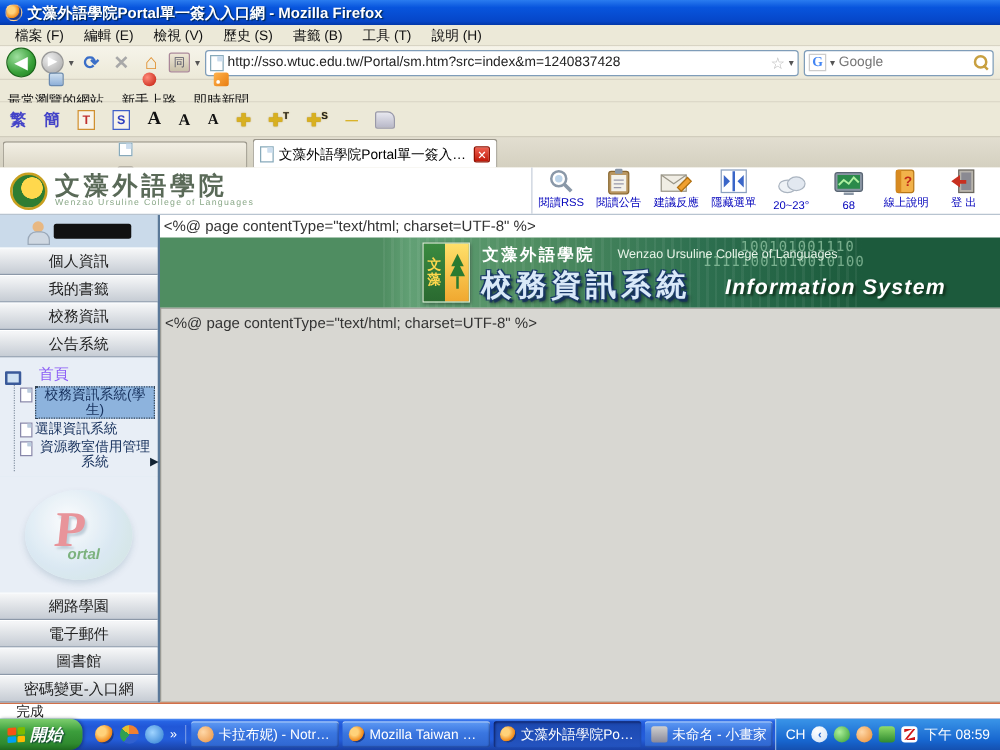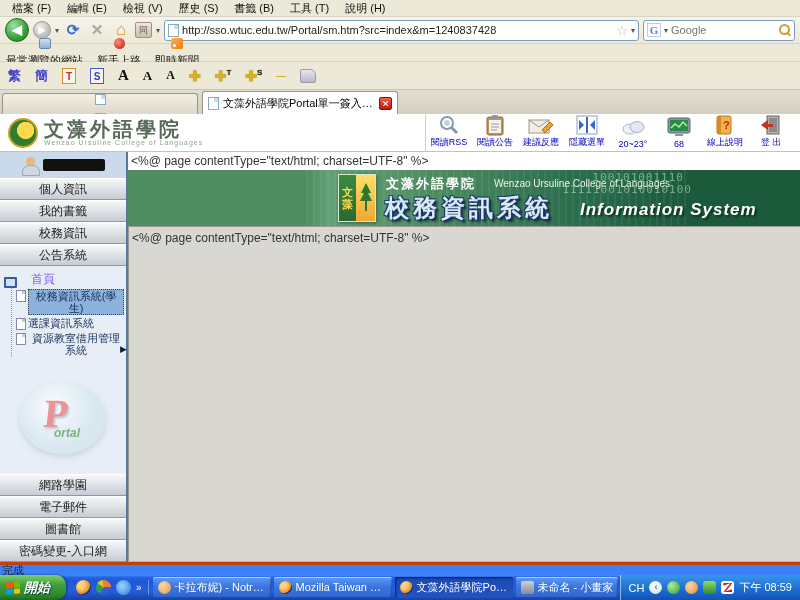--- a/index.html
+++ b/index.html
@@ -118,21 +118,21 @@
   .banner-school { position:absolute; left:258px; top:5px; color:#fff; font-size:13px; font-weight:bold; letter-spacing:2px; font-family:"Liberation Serif",serif; }
   .banner-school-en { position:absolute; left:366px; top:8px; color:#e8f4e8; font-size:10px; }
   .banner-system { position:absolute; left:257px; top:22px; font-size:24px; font-weight:bold; letter-spacing:4px; color:#d9e9f8; font-family:"Liberation Serif",serif;
     text-shadow:-1px -1px 0 #1a3a6a, 1px -1px 0 #1a3a6a, -1px 1px 0 #1a3a6a, 2px 2px 1px #16305a, 3px 3px 3px rgba(0,0,0,.45); }
   .banner-system-en { position:absolute; left:452px; top:30px; font-size:17px; font-weight:bold; font-style:italic; color:#fff; text-shadow:2px 2px 2px #10301c; letter-spacing:1px; }
   .bin { position:absolute; font-family:"DejaVu Sans Mono",monospace; color:rgba(190,235,200,.55); font-size:11px; letter-spacing:1px; }
   .bin1 { right:116px; top:1px; } .bin2 { right:108px; top:13px; }
   .frame { flex:1; background:#d8d7d2; border-top:1px solid #9a9a94; border-left:1px solid #9a9a94; color:#333; font-size:12px; padding:4px 0 0 3px; }
 
   
-  .statusbar { height:13px; flex:0 0 13px; background:#3b82f6; border-top:3px solid #c2410c; box-shadow:0 -1px 0 #b8b4a4; display:flex; align-items:center; padding-left:2px; color:#222; font-size:11px; }
+  .statusbar { height:13px; flex:0 0 13px; background:#ffffff; border-top:1px solid #c2410c; box-shadow:0 -1px 0 #b8b4a4; display:flex; align-items:center; padding-left:13px; color:#222; font-size:11px; }
 
   
   .taskbar { height:25px; flex:0 0 25px; background:linear-gradient(180deg,#4f8df8 0%,#2663e3 9%,#2157d7 25%,#245edc 65%,#1941a5 100%); display:flex; align-items:center; }
   .start-btn { height:25px; padding:0 16px 0 6px; border-radius:0 10px 10px 0; background:linear-gradient(180deg,#7ecf6e 0%,#3c9e3c 40%,#2f8a2f 80%,#1e6a1e 100%); display:flex; align-items:center; gap:4px; color:#fff; font-weight:bold; font-style:italic; font-size:13px; text-shadow:1px 1px 1px #143; box-shadow:1px 0 3px rgba(0,0,0,.4); cursor:pointer; }
   .win-flag { width:14px; height:12px; display:grid; grid-template:1fr 1fr / 1fr 1fr; gap:1px; transform:skewY(-4deg); }
   .win-flag i { border-radius:1px; }
   .win-flag i:nth-child(1){background:#f65314}.win-flag i:nth-child(2){background:#7cbb00}
   .win-flag i:nth-child(3){background:#00a1f1}.win-flag i:nth-child(4){background:#ffbb00}
   .quick-launch { display:flex; align-items:center; gap:5px; padding:0 6px 0 10px; border-right:1px solid rgba(255,255,255,.35); }
   .ql-ico { width:15px; height:15px; border-radius:50%; cursor:pointer; }
@@ -158,20 +158,24 @@
   .ti-person { background:linear-gradient(180deg,#8fdc6a,#2f8a2f); }
   .ti-avira { background:#fff; position:relative; }
   .ti-avira::after { content:""; position:absolute; left:2px; top:2px; right:2px; bottom:2px; background:#d01818; clip-path:polygon(0 0,100% 0,20% 100%,100% 100%,100% 70%,0 100%,80% 0,0 30%); }
   .tray-time { font-size:11px; white-space:nowrap; }
 </style>
 </head>
 <body>
 
 <div class="screen">
 
+  <div class="titlebar">
+    <span class="ff-logo"></span>
+    <span class="title-text">文藻外語學院Portal單一簽入入口網 - Mozilla Firefox</span>
+  </div>
 
   <div class="menubar">
     <span class="menu-item">檔案 (F)</span>
     <span class="menu-item">編輯 (E)</span>
     <span class="menu-item">檢視 (V)</span>
     <span class="menu-item">歷史 (S)</span>
     <span class="menu-item">書籤 (B)</span>
     <span class="menu-item">工具 (T)</span>
     <span class="menu-item">說明 (H)</span>
   </div>

